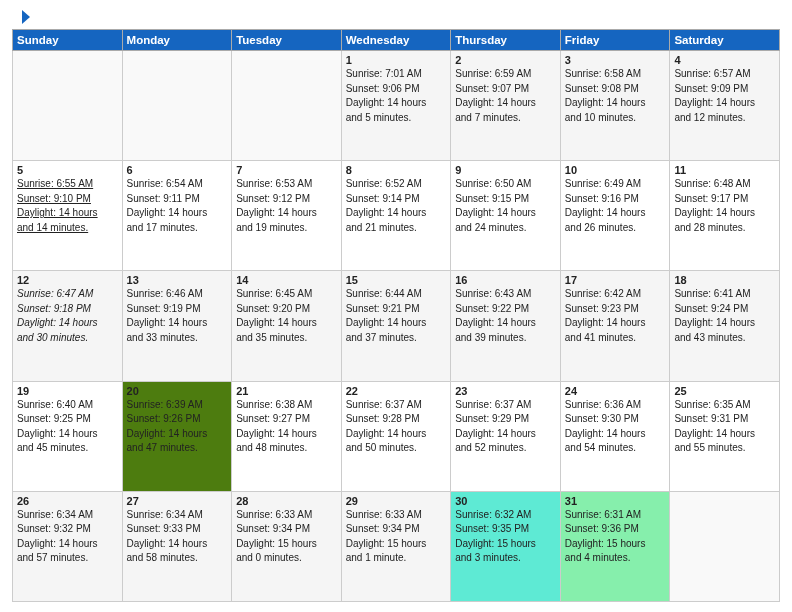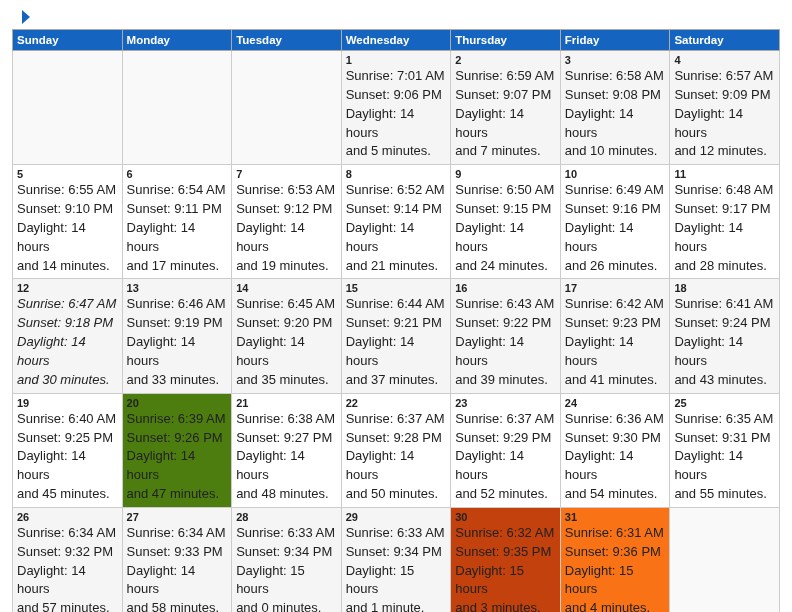--- a/index.html
+++ b/index.html
@@ -79,21 +79,21 @@
     .calendar tr:nth-child(even) td {
       background: #fff;
     }
     .day-num {
       font-size: 11px;
       font-weight: bold;
       display: block;
       margin-bottom: 1px;
     }
     .day-info {
-      font-size: 13px;
+      font-size: 10px;
       line-height: 1.45;
       color: #222;
     }
     .empty-cell {
       background: #f9f9f9 !important;
     }
   </style>
 </head>
 <body>
 
@@ -158,21 +158,21 @@
             <span class="day-num">4</span>
             <div class="day-info" style="white-space: pre-line;">Sunrise: 6:57 AM
 Sunset: 9:09 PM
 Daylight: 14 hours
 and 12 minutes.</div>
           </td>
         </tr>
         <tr>
           <td style="background: rgb(255, 255, 255);">
             <span class="day-num">5</span>
-            <div class="day-info" style="white-space: pre-line;">Sunrise: 6:55 AM
+            <div class="day-info" style="white-space: pre-line; text-decoration: underline;">Sunrise: 6:55 AM
 Sunset: 9:10 PM
 Daylight: 14 hours
 and 14 minutes.</div>
           </td>
           <td style="background: rgb(255, 255, 255);">
             <span class="day-num">6</span>
             <div class="day-info" style="white-space: pre-line;">Sunrise: 6:54 AM
 Sunset: 9:11 PM
 Daylight: 14 hours
 and 17 minutes.</div>
@@ -337,28 +337,28 @@
 Daylight: 15 hours
 and 0 minutes.</div>
           </td>
           <td style="background: rgb(245, 245, 245);">
             <span class="day-num">29</span>
             <div class="day-info" style="white-space: pre-line;">Sunrise: 6:33 AM
 Sunset: 9:34 PM
 Daylight: 15 hours
 and 1 minute.</div>
           </td>
-          <td style="background: #c2410c;">
+          <td style="background: #5eead4;">
             <span class="day-num">30</span>
             <div class="day-info" style="white-space: pre-line;">Sunrise: 6:32 AM
 Sunset: 9:35 PM
 Daylight: 15 hours
 and 3 minutes.</div>
           </td>
-          <td style="background: #f97316;">
+          <td style="background: #86efac;">
             <span class="day-num">31</span>
             <div class="day-info" style="white-space: pre-line;">Sunrise: 6:31 AM
 Sunset: 9:36 PM
 Daylight: 15 hours
 and 4 minutes.</div>
           </td>
           <td class="empty-cell" style="background: rgb(250, 250, 250);"></td>
         </tr>
       </tbody>
   </table>

